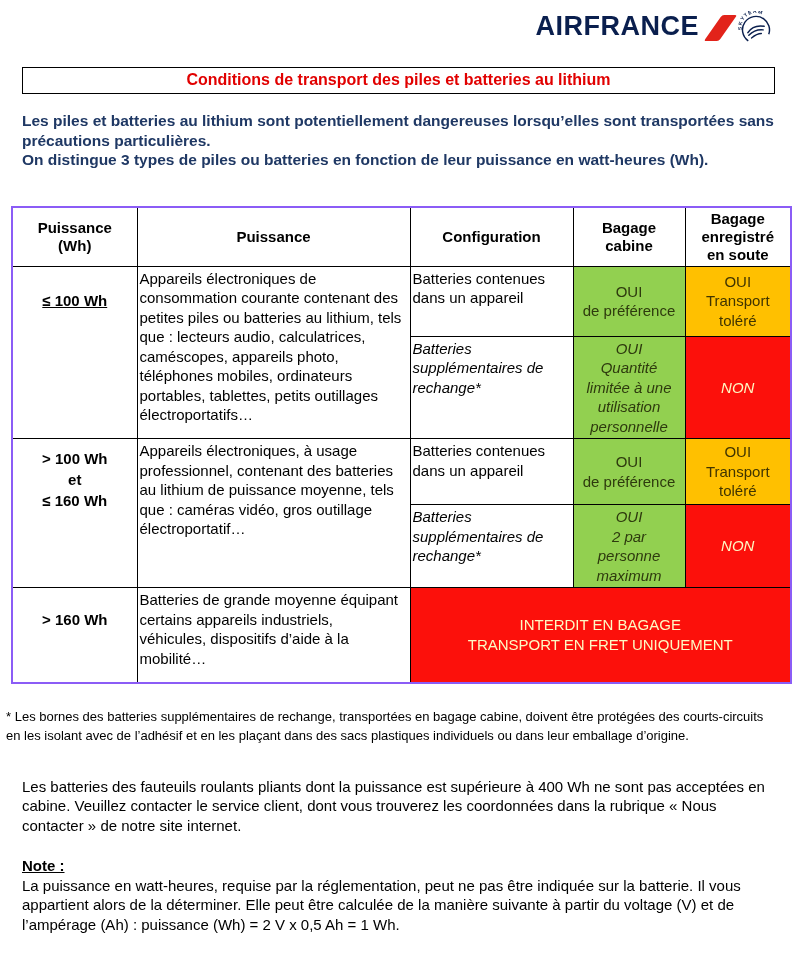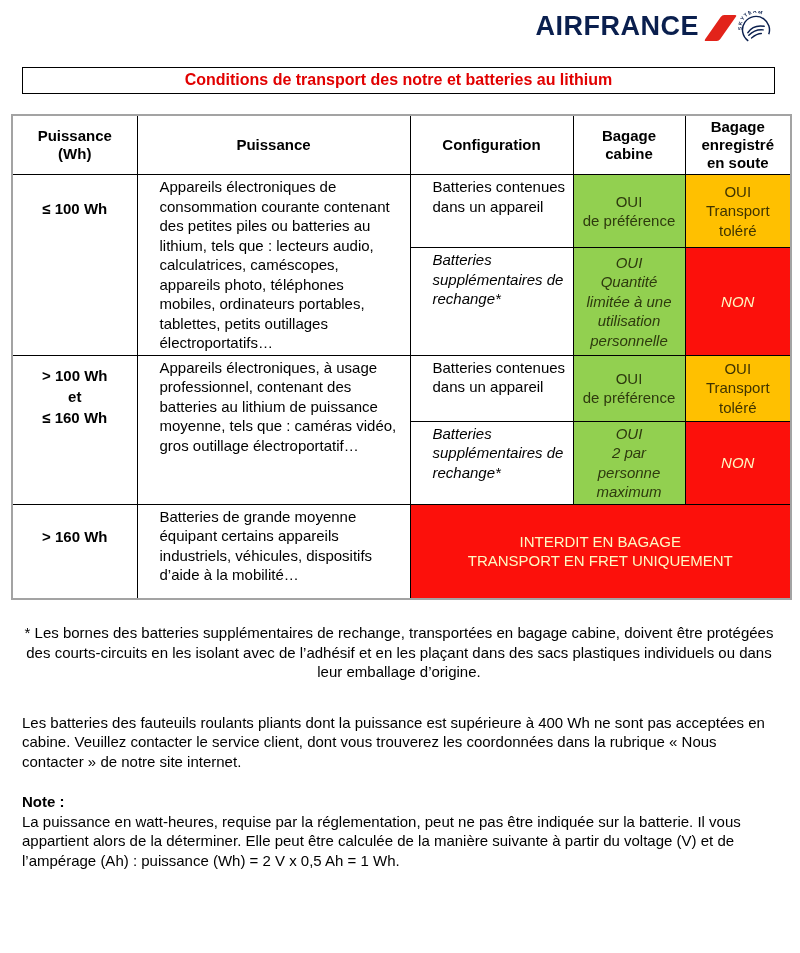--- a/index.html
+++ b/index.html
@@ -39,67 +39,67 @@
   .title-box span { color: #e10000; font-weight: bold; font-size: 16px; }
 
   
   .intro {
     margin: 17px 24px 0 22px;
     color: #1f3864; font-weight: bold; font-size: 15.5px; line-height: 19.5px;
   }
 
   
   table.cond {
-    margin: 20px 0 0 11px; width: 779px;
+    margin: 36px 0 0 11px; width: 779px;
     border-collapse: collapse; table-layout: fixed;
-    border: 2px solid #a3a3a3; font-size: 15px;
+    border: 2px solid #8b5cf6; font-size: 15px;
   }
   table.cond col.c1 { width: 125px; }
   table.cond col.c2 { width: 273px; }
   table.cond col.c3 { width: 163px; }
   table.cond col.c4 { width: 112px; }
   table.cond col.c5 { width: 106px; }
   table.cond th, table.cond td { border: 1px solid #000; }
   table.cond th {
     font-weight: bold; text-align: center; vertical-align: middle;
     line-height: 18px; height: 58px; padding: 2px;
   }
   td.power {
     font-weight: bold; text-align: center; vertical-align: top;
     line-height: 21px;
   }
-  td.pt1 { padding-top: 23px; }
+  td.pt1 { padding-top: 23px; text-decoration: underline; }
   td.pt2 { padding-top: 9px; }
   td.pt3 { padding-top: 21px; }
   td.ex, td.cfg {
-    vertical-align: top; padding: 2px 6px 2px 22px; line-height: 19.5px;
+    vertical-align: top; padding: 2px 6px 2px 2px; line-height: 19.5px;
     text-align: left;
   }
   td.val {
     text-align: center; vertical-align: middle; line-height: 19.5px;
     padding: 2px;
   }
   td.green  { background: #92d050; color: #2e3a0e; }
   td.orange { background: #ffc000; color: #403400; }
   td.red    { background: #fc100b; color: #fef9c3; }
   tr.sub td { border-top: 1px solid #878787; font-style: italic; }
   td.h1a { height: 70px; }
   td.h1b { height: 97px; }
   td.h2a { height: 66px; }
   td.h2b { height: 70px; }
   td.h3  { height: 95px; }
 
   
   .footnote {
-    margin: 23px 24px 0 22px; font-size: 15px; line-height: 19.5px; text-align: center;
+    margin: 23px 24px 0 6px; font-size: 13px; line-height: 19.5px;
   }
   .wheelchair { margin: 31px 24px 0 22px; font-size: 15px; line-height: 19.5px; }
   .wheelchair .hd { font-weight: bold; }
   .note { margin: 21px 24px 0 22px; font-size: 15px; line-height: 19.5px; }
-  .note .hd { font-weight: bold; }
+  .note .hd { font-weight: bold; text-decoration: underline; }
 </style>
 </head>
 <body>
 
 <div>
 
   <div class="logo-bar">
     <span class="af-wordmark">AIRFRANCE</span>
     <span class="af-stripe"></span>
     <svg class="skyteam" viewBox="0 0 40 40">
@@ -110,23 +110,27 @@
       <text fill="#0a1f4e" font-size="5.6" font-weight="bold" letter-spacing="1.2">
         <textPath href="#st-arc" startOffset="2">SKYTEAM</textPath>
       </text>
       <path d="M11 24 Q 17 15 29 17" fill="none" stroke="#0a1f4e" stroke-width="1.7" stroke-linecap="round"></path>
       <path d="M12 27 Q 19 20 28 21" fill="none" stroke="#0a1f4e" stroke-width="1.6" stroke-linecap="round"></path>
       <path d="M15 30 Q 21 25 26 25" fill="none" stroke="#0a1f4e" stroke-width="1.4" stroke-linecap="round"></path>
     </svg>
   </div>
 
   <div class="title-box">
-    <span>Conditions de transport des notre et batteries au lithium</span>
-  </div>
-
+    <span>Conditions de transport des piles et batteries au lithium</span>
+  </div>
+
+  <div class="intro">
+    <div>Les piles et batteries au lithium sont potentiellement dangereuses lorsqu’elles sont transportées sans précautions particulières.</div>
+    <div>On distingue 3 types de piles ou batteries en fonction de leur puissance en watt-heures (Wh).</div>
+  </div>
 
   <table class="cond">
     <colgroup>
       <col class="c1">
         <col class="c2">
         <col class="c3">
         <col class="c4">
         <col class="c5">
     </colgroup>
     <tbody>

